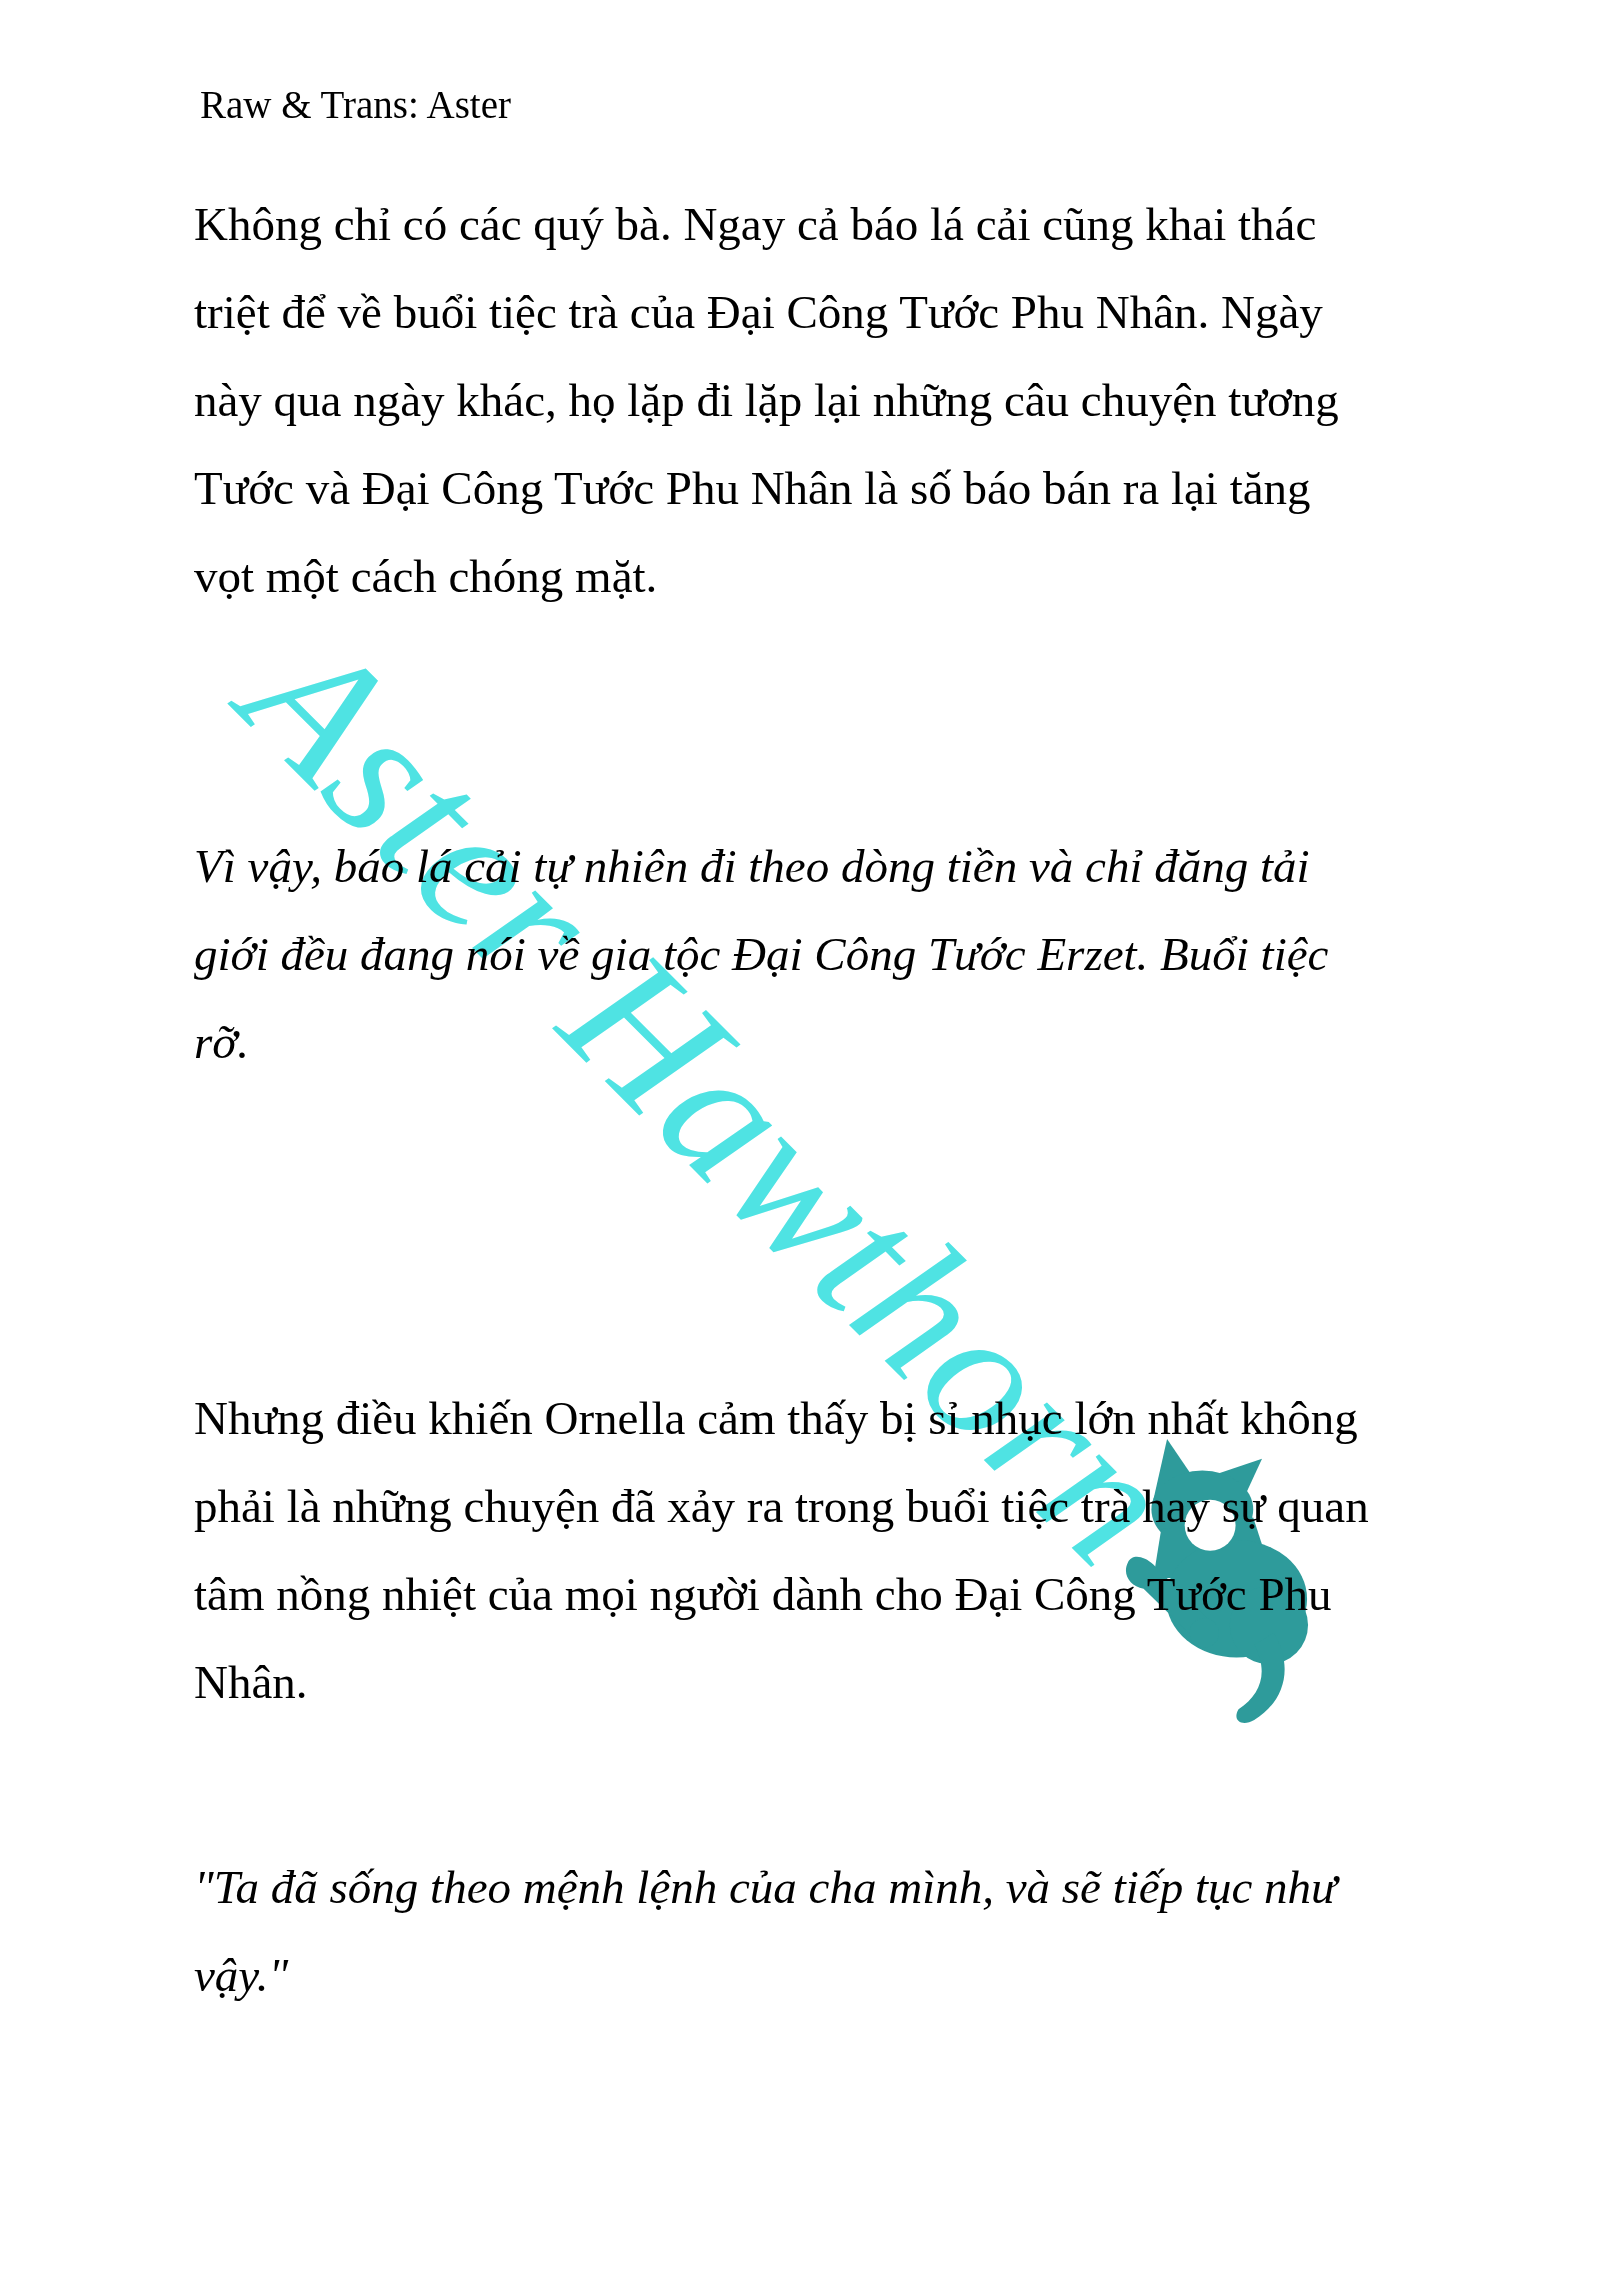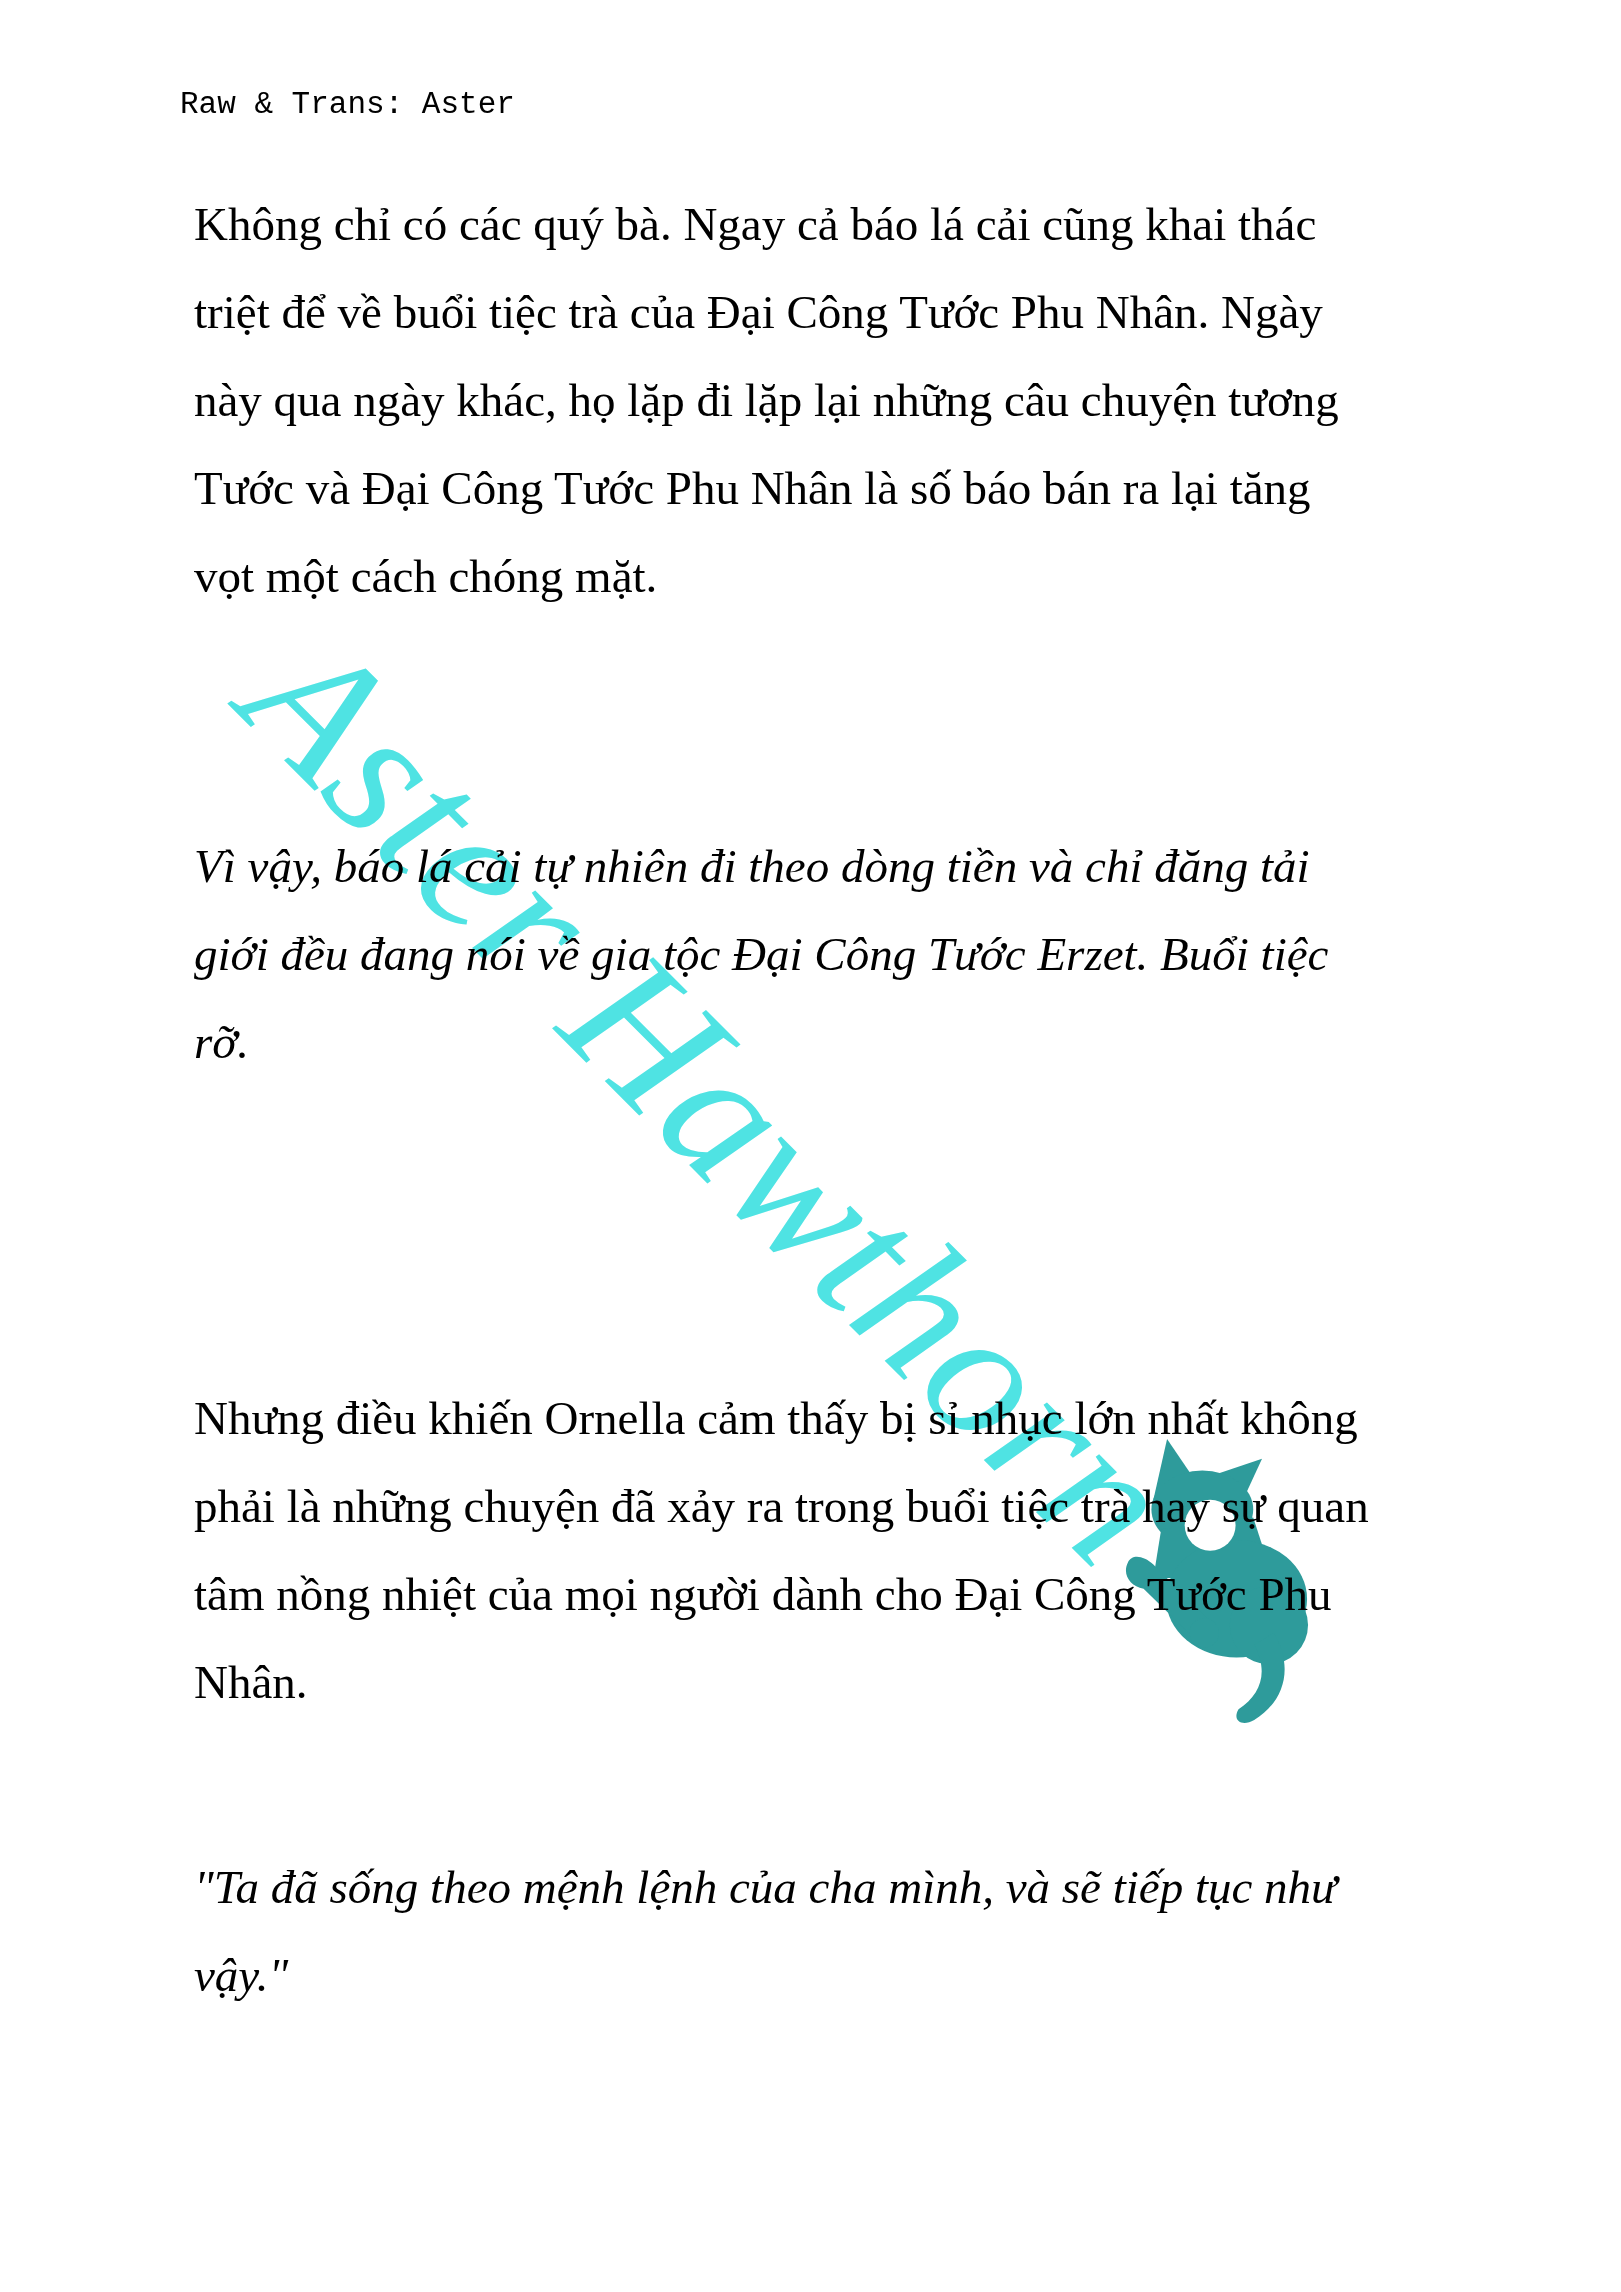--- a/index.html
+++ b/index.html
@@ -8,24 +8,24 @@
     width:1621px;
     height:2293px;
     margin:0 auto;
     background:#ffffff;
     overflow:hidden;
     font-family:"Liberation Serif", serif;
     color:#000;
   }
   .header{
     position:absolute;
-    left:180px;
+    left:200px;
     top:85px;
-    font-family:Liberation Mono, monospace;
-    font-size:31px;
+    font-family:Liberation Serif, serif;
+    font-size:39px;
     line-height:39px;
     white-space:nowrap;
     z-index:2;
   }
   .watermark{
     position:absolute;
     left:711px;
     top:1098px;
     transform:translate(-50%,-50%) rotate(45deg);
     font-family:"Liberation Serif", serif;

